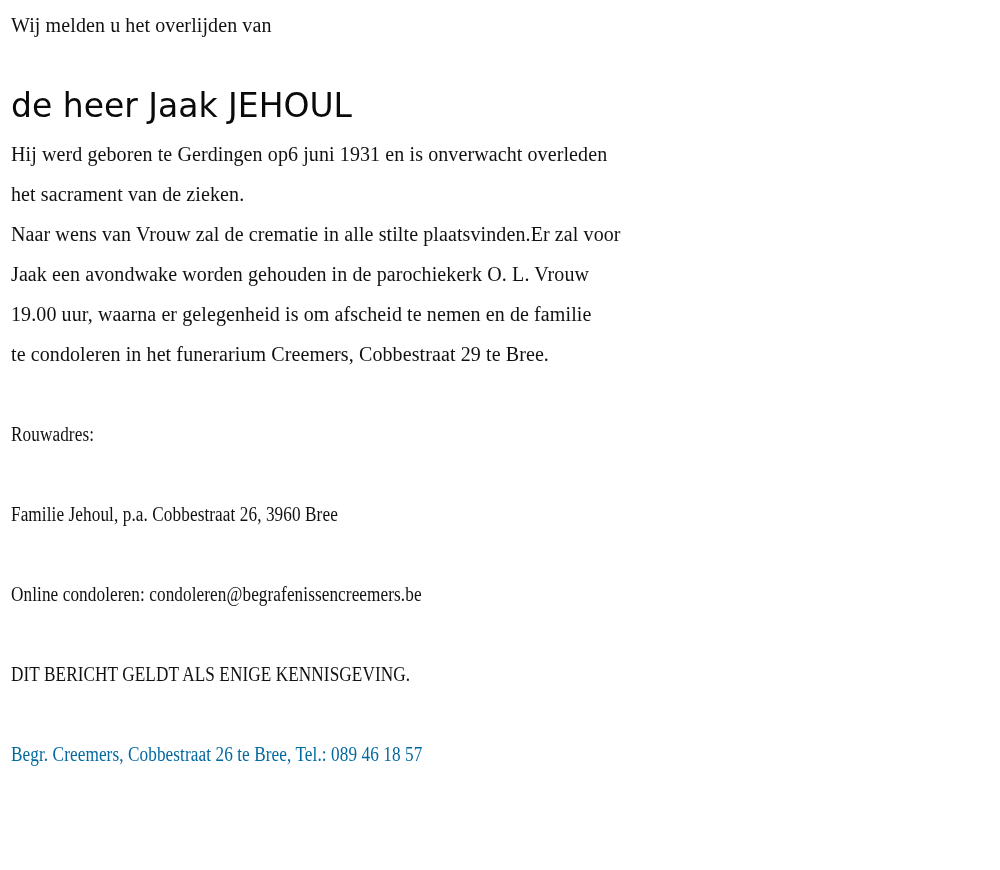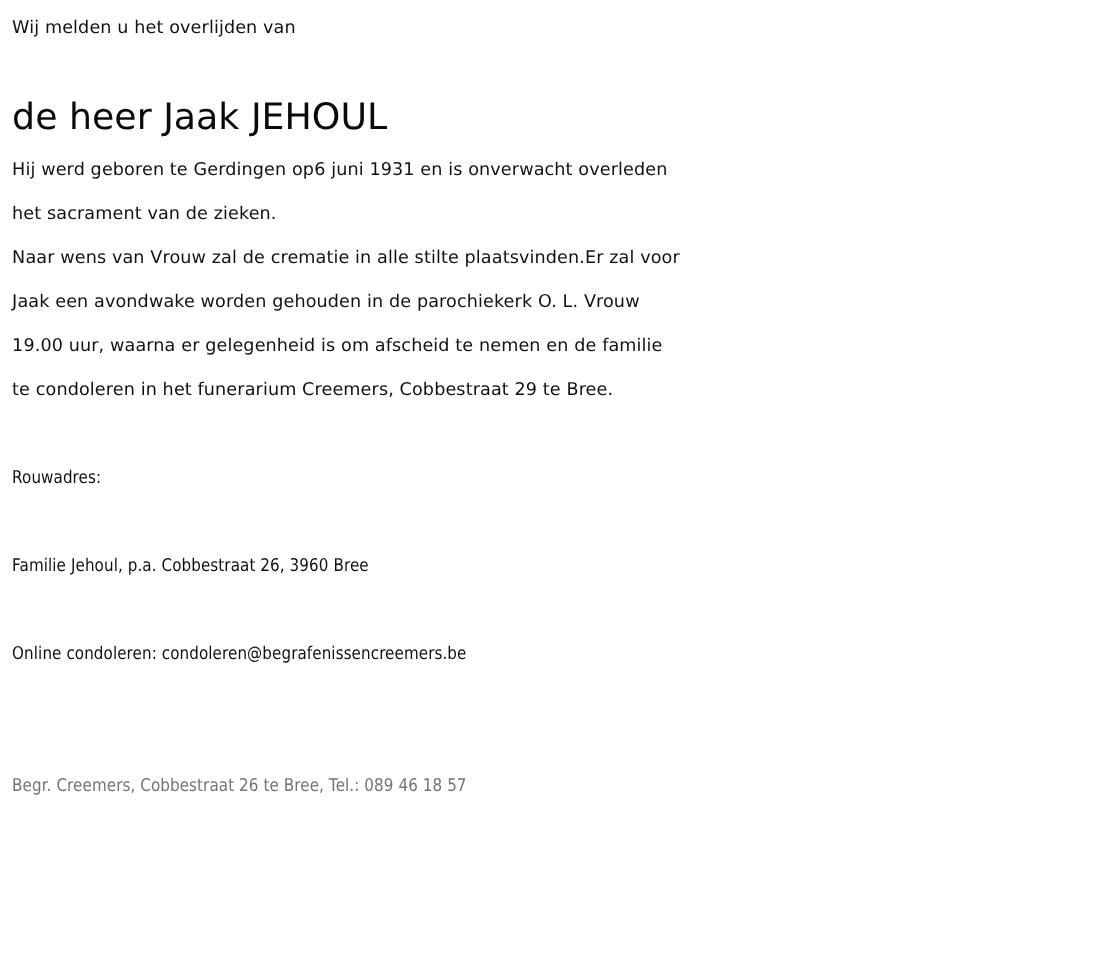--- a/index.html
+++ b/index.html
@@ -15,25 +15,26 @@
       font-family: "DejaVu Sans", sans-serif;
       color: #111111;
     }
     .doc {
       position: absolute;
       left: 11px;
       top: 0;
       width: 985px;
     }
     .line {
-      font-size: 16px;
+      font-size: 20px;
       line-height: 40px;
       height: 40px;
       white-space: nowrap;
       letter-spacing: 0.1px;
+      font-family: Liberation Serif, serif;
     }
     .intro {
       position: absolute;
       top: 5px;
       left: 0;
     }
     .heading {
       position: absolute;
       top: 84px;
       left: 0;
@@ -47,21 +48,21 @@
       position: absolute;
       top: 134px;
       left: 0;
     }
     .cond {
       display: inline-block;
       transform: scaleX(0.86);
       transform-origin: left center;
     }
     .footer {
-      color: #737373;
+      color: #0369a1;
     }
   </style>
 </head>
 <body>
 
 <div class="doc">
 
   <div class="line intro">Wij melden u het overlijden van</div>
 
   <div class="heading">de heer Jaak JEHOUL</div>
@@ -87,20 +88,23 @@
     </div>
 
     <div class="line"></div>
 
     <div class="line">
       <span class="cond"><span>Online condoleren: </span><span>condoleren@begrafenissencreemers.be</span></span>
     </div>
 
     <div class="line"></div>
 
+    <div class="line">
+      <span class="cond">DIT BERICHT GELDT ALS ENIGE KENNISGEVING.</span>
+    </div>
 
     <div class="line"></div>
 
     <div class="line footer">
       <span class="cond">Begr. Creemers, Cobbestraat 26 te Bree, Tel.: 089 46 18 57</span>
     </div>
   </div>
 
 </div>
 

